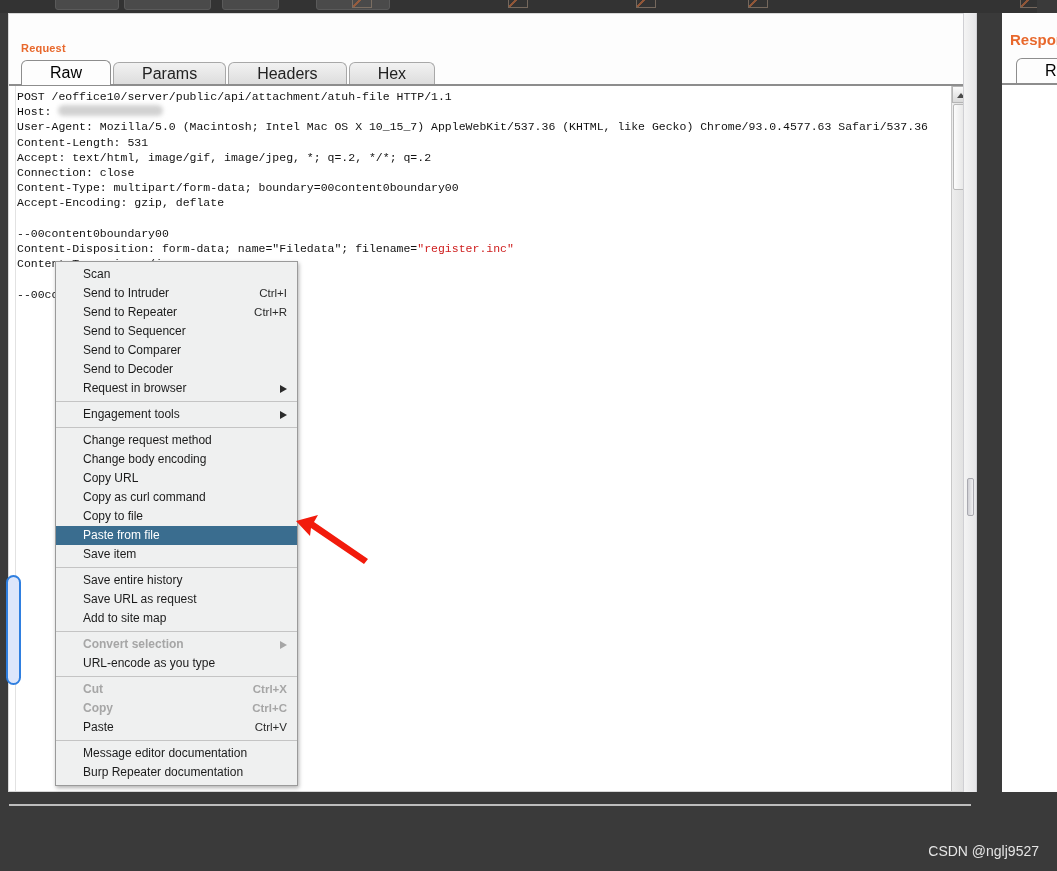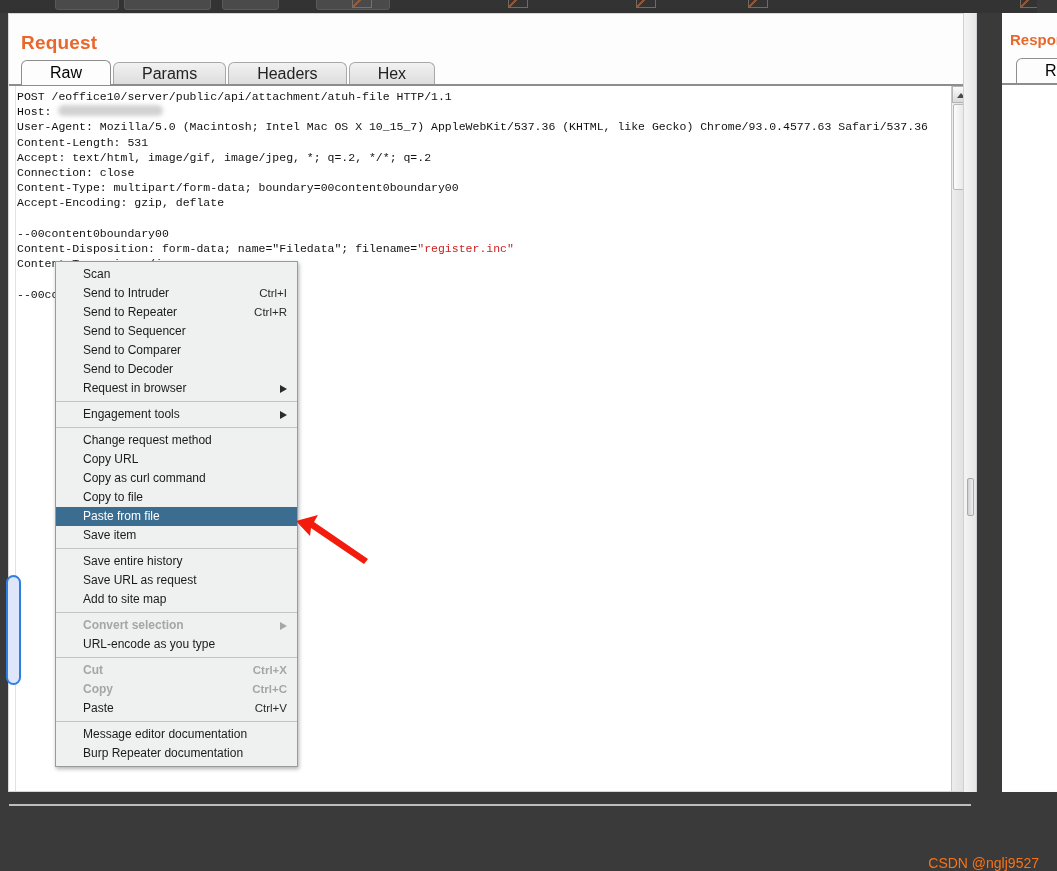--- a/index.html
+++ b/index.html
@@ -34,22 +34,22 @@
   }
 
   
   #request-panel{
     position:absolute;left:8px;top:13px;width:962px;height:779px;
     background:#fdfdfd;
     border:1px solid #d7d7d7;
     box-sizing:border-box;
   }
   #request-title{
-    position:absolute;left:12px;top:18px;
-    font-size:19px;font-weight:bold;color:#e8682c;
+    position:absolute;left:12px;top:28px;
+    font-size:11px;font-weight:bold;color:#e8682c;
     letter-spacing:.2px;
   }
 
   
   #request-tabs{
     position:absolute;left:12px;top:45px;height:26px;
     display:flex;align-items:flex-end;
   }
   .tab{
     height:22px;line-height:22px;
@@ -201,22 +201,22 @@
     border-top:4px solid transparent;border-bottom:4px solid transparent;
     border-left:7px solid #2b2b2b;
   }
   .menu-sep{height:1px;background:#c4c4c4;margin:3px 0;}
 
   
   #red-arrow{position:absolute;left:296px;top:505px;width:80px;height:60px;}
 
   
   #watermark{
-    position:absolute;right:18px;bottom:0;
-    font-size:14px;color:#f97316;
+    position:absolute;right:18px;bottom:12px;
+    font-size:14px;color:#e5e5e5;
     white-space:nowrap;
   }
 </style>
 </head>
 <body>
 
 <div id="app-root">
 
   <div id="top-toolbar">
     <div class="tb-btn" style="left:55px;width:62px;"></div>
@@ -284,20 +284,21 @@
       <div class="menu-item"><span>Send to Intruder</span><span class="accel">Ctrl+I</span></div>
       <div class="menu-item"><span>Send to Repeater</span><span class="accel">Ctrl+R</span></div>
       <div class="menu-item"><span>Send to Sequencer</span></div>
       <div class="menu-item"><span>Send to Comparer</span></div>
       <div class="menu-item"><span>Send to Decoder</span></div>
       <div class="menu-item"><span>Request in browser</span><span class="submenu-arrow"></span></div>
       <div class="menu-sep"></div>
       <div class="menu-item"><span>Engagement tools</span><span class="submenu-arrow"></span></div>
       <div class="menu-sep"></div>
       <div class="menu-item"><span>Change request method</span></div>
+      <div class="menu-item"><span>Change body encoding</span></div>
       <div class="menu-item"><span>Copy URL</span></div>
       <div class="menu-item"><span>Copy as curl command</span></div>
       <div class="menu-item"><span>Copy to file</span></div>
       <div class="menu-item selected"><span>Paste from file</span></div>
       <div class="menu-item"><span>Save item</span></div>
       <div class="menu-sep"></div>
       <div class="menu-item"><span>Save entire history</span></div>
       <div class="menu-item"><span>Save URL as request</span></div>
       <div class="menu-item"><span>Add to site map</span></div>
       <div class="menu-sep"></div>

